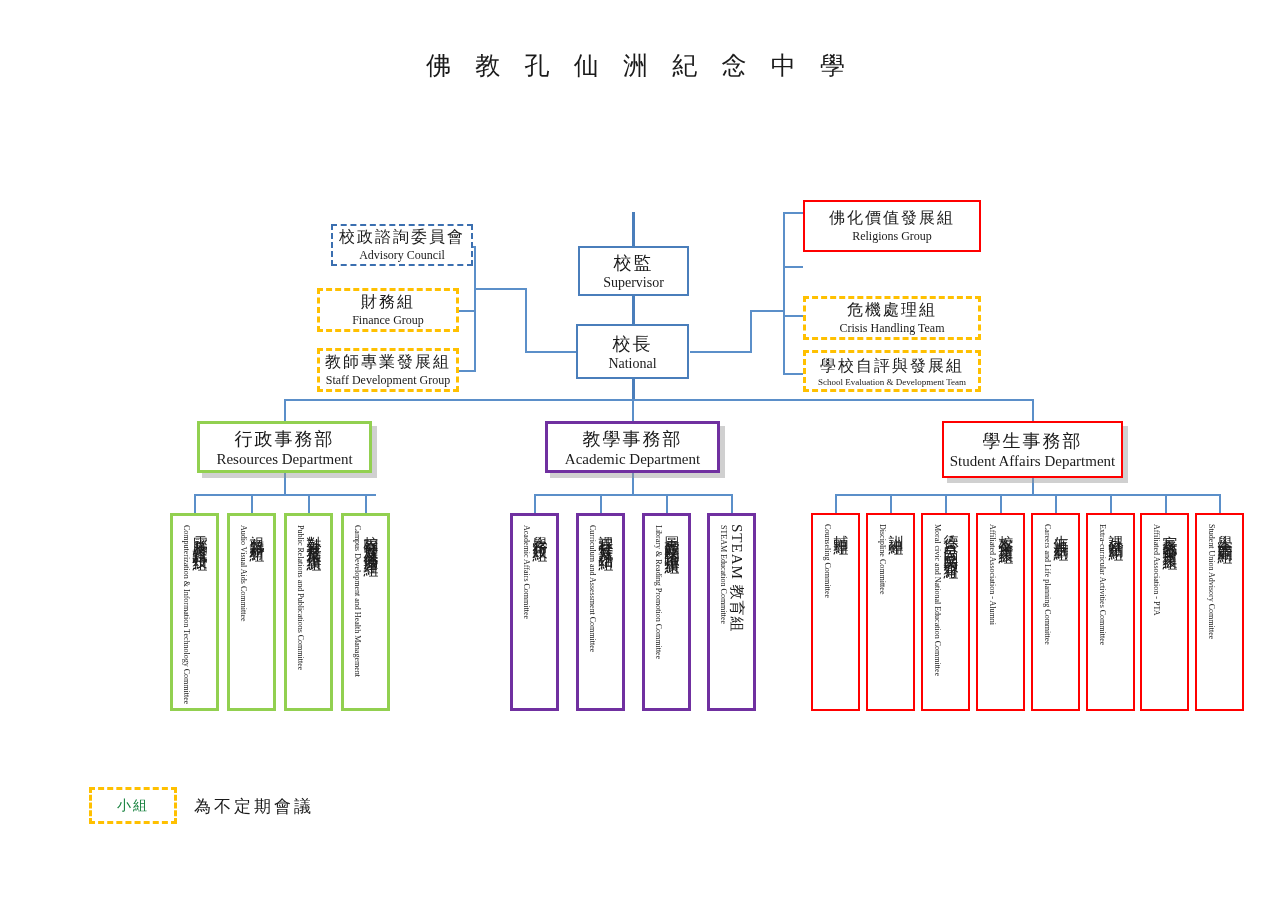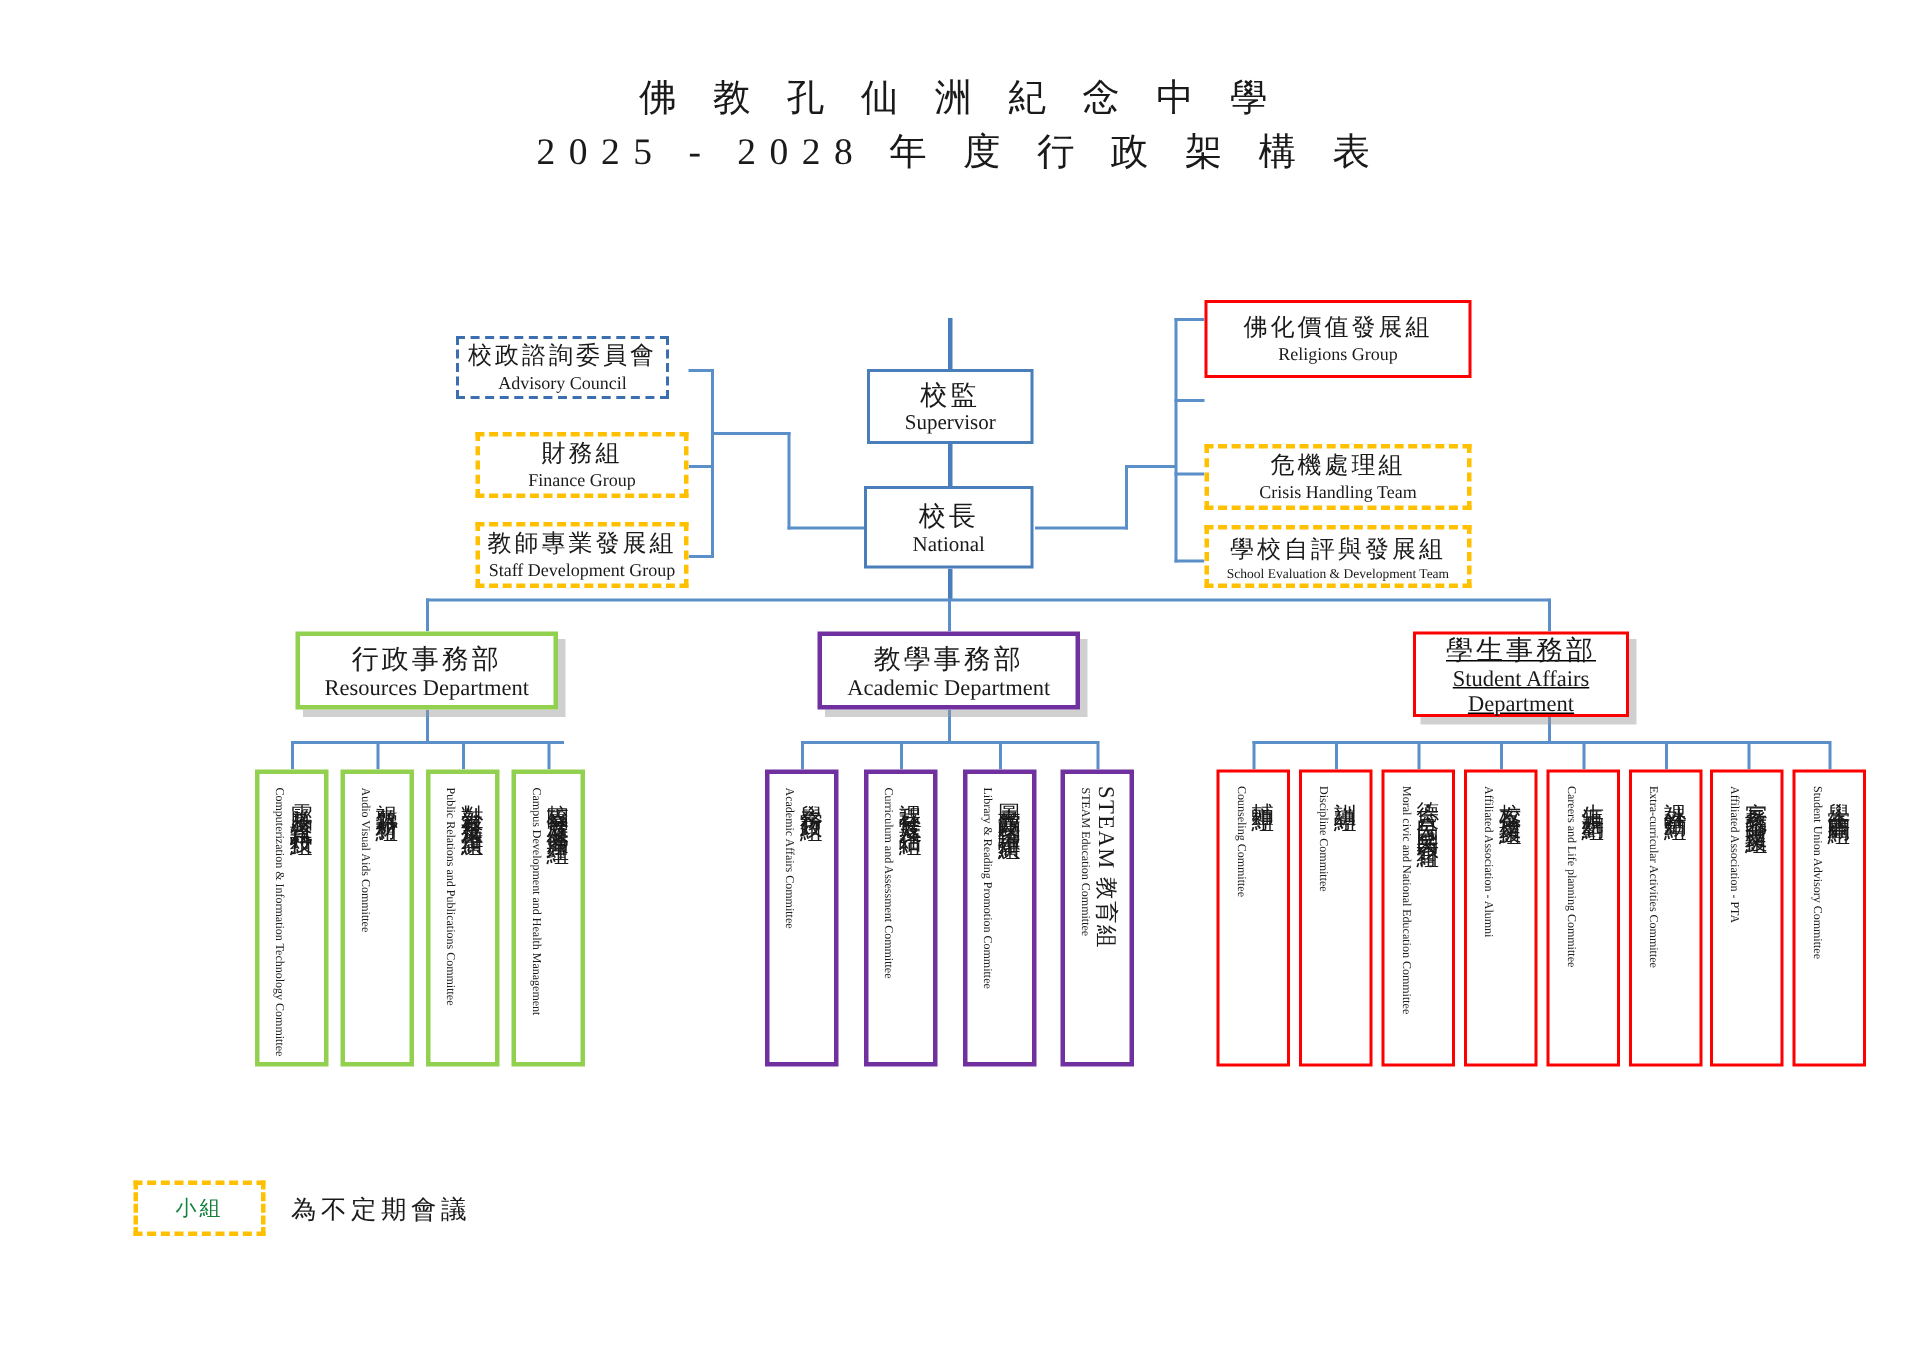--- a/index.html
+++ b/index.html
@@ -110,21 +110,20 @@
     white-space:nowrap;
   }
 </style>
 </head>
 <body>
 
 <div id="chart">
 
   <div class="title-block">
     <div class="title-line">佛 教 孔 仙 洲 紀 念 中 學</div>
-    <div class="title-line">2025 - 2028 年 度 行 政 架 構 表</div>
   </div>
 
   <div class="ln lnv ln-thick" style="left:632px; top:212px; width:3px; height:34px;"></div>
 
   <div class="ln lnv ln-thick" style="left:632px; top:296px; width:3px; height:28px;"></div>
 
   <div class="ln lnv ln-thick" style="left:632px; top:379px; width:3px; height:21px;"></div>
 
   <div class="ln lnh" style="left:525px; top:351px; width:62px; height:2px;"></div>
   <div class="ln lnv" style="left:525px; top:288px; width:2px; height:65px;"></div>
@@ -181,21 +180,21 @@
   <div class="node b-blue t-lg" style="left:578px; top:246px; width:111px; height:50px;">
     <div class="cn">校監</div>
     <div class="en">Supervisor</div>
   </div>
 
   <div class="node b-blue t-lg" style="left:576px; top:324px; width:113px; height:55px;">
     <div class="cn">校長</div>
     <div class="en">National</div>
   </div>
 
-  <div class="node b-blue-d t-md" style="left:304px; top:224px; width:142px; height:42px;">
+  <div class="node b-blue-d t-md" style="left:331px; top:224px; width:142px; height:42px;">
     <div class="cn">校政諮詢委員會</div>
     <div class="en">Advisory Council</div>
   </div>
 
   <div class="node b-orange-d t-md" style="left:317px; top:288px; width:142px; height:44px;">
     <div class="cn">財務組</div>
     <div class="en">Finance Group</div>
   </div>
 
   <div class="node b-orange-d t-md" style="left:317px; top:348px; width:142px; height:44px;">
@@ -222,21 +221,21 @@
   <div class="node b-green t-dept shadow-dept" style="left:197px; top:421px; width:175px; height:52px;">
     <div class="cn">行政事務部</div>
     <div class="en">Resources Department</div>
   </div>
 
   <div class="node b-purple t-dept shadow-dept" style="left:545px; top:421px; width:175px; height:52px;">
     <div class="cn">教學事務部</div>
     <div class="en">Academic Department</div>
   </div>
 
-  <div class="node b-red t-dept shadow-dept" style="left:942px; top:421px; width:144px; height:57px;text-decoration:underline;">
+  <div class="node b-red t-dept shadow-dept" style="left:942px; top:421px; width:181px; height:57px;">
     <div class="cn">學生事務部</div>
     <div class="en">Student Affairs Department</div>
   </div>
 
   <div class="vnode b-green" style="left:170px; top:513px; width:49px; height:198px;">
     <div class="vcn">電腦及資訊科技組</div>
     <div class="ven">Computerization &amp; Information Technology Committee</div>
   </div>
   <div class="vnode b-green" style="left:227px; top:513px; width:49px; height:198px;">
     <div class="vcn">視聽器材組</div>

